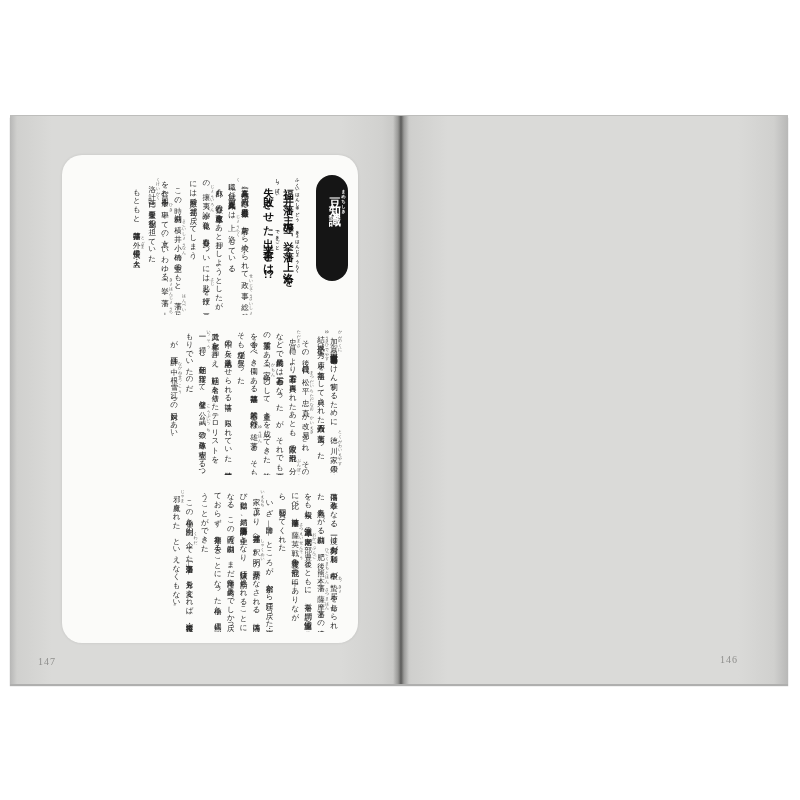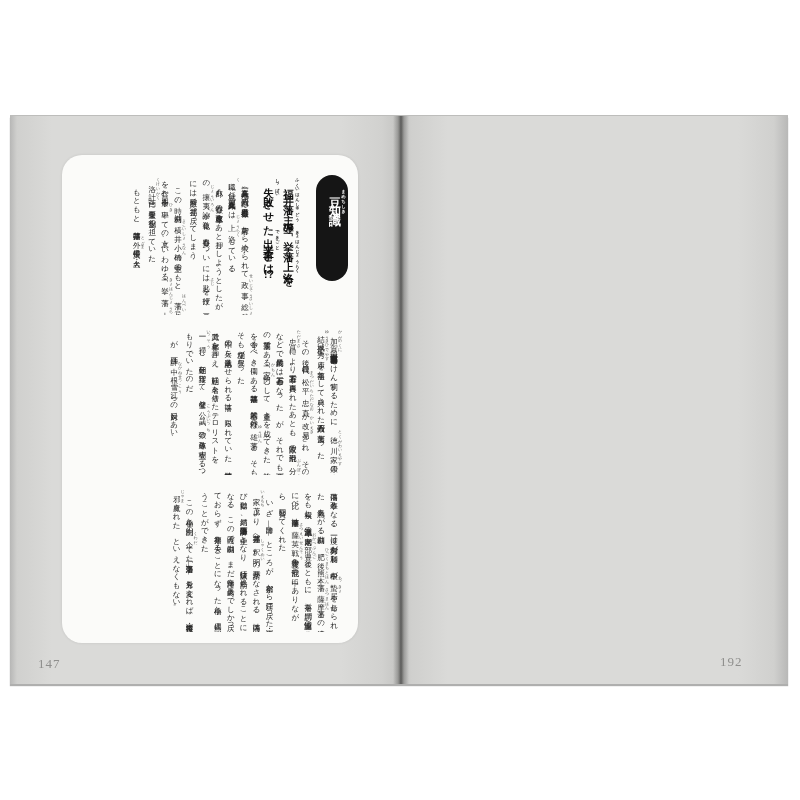--- a/index.html
+++ b/index.html
@@ -47,21 +47,21 @@
   .badge { position:absolute; top:20px; right:10px; width:32px; height:106px;
            background:#151515; border-radius:16px; color:#ffffff;
            writing-mode:vertical-rl; text-orientation:upright;
            font-family:"Liberation Sans","DejaVu Sans",sans-serif;
            font-weight:bold; font-size:12px; letter-spacing:6px;
            padding:11px 5px 0 0; }
   .badge rt { font-size:4.4px; letter-spacing:0; color:#ffffff; }
   .badge-num { letter-spacing:0; }
 
   
-  .pagenum { position:absolute; font-size:13px; color:#8f8f8d; letter-spacing:1px; }
+  .pagenum { position:absolute; font-size:10px; color:#8f8f8d; letter-spacing:1px; }
   .pagenum-left  { left:28px;  top:540px; }
   .pagenum-right { left:710px; top:538px; }
 </style>
 </head>
 <body>
 
 <div class="book">
 
   <div class="page page-left">
     <div class="panel panel-left">
@@ -90,14 +90,14 @@
     </div>
   </div>
 
   <div class="page page-right">
     
   </div>
 
   <div class="gutter"></div>
 
   <div class="pagenum pagenum-left">147</div>
-  <div class="pagenum pagenum-right">192</div>
+  <div class="pagenum pagenum-right">146</div>
 </div>
 
 </body></html>

